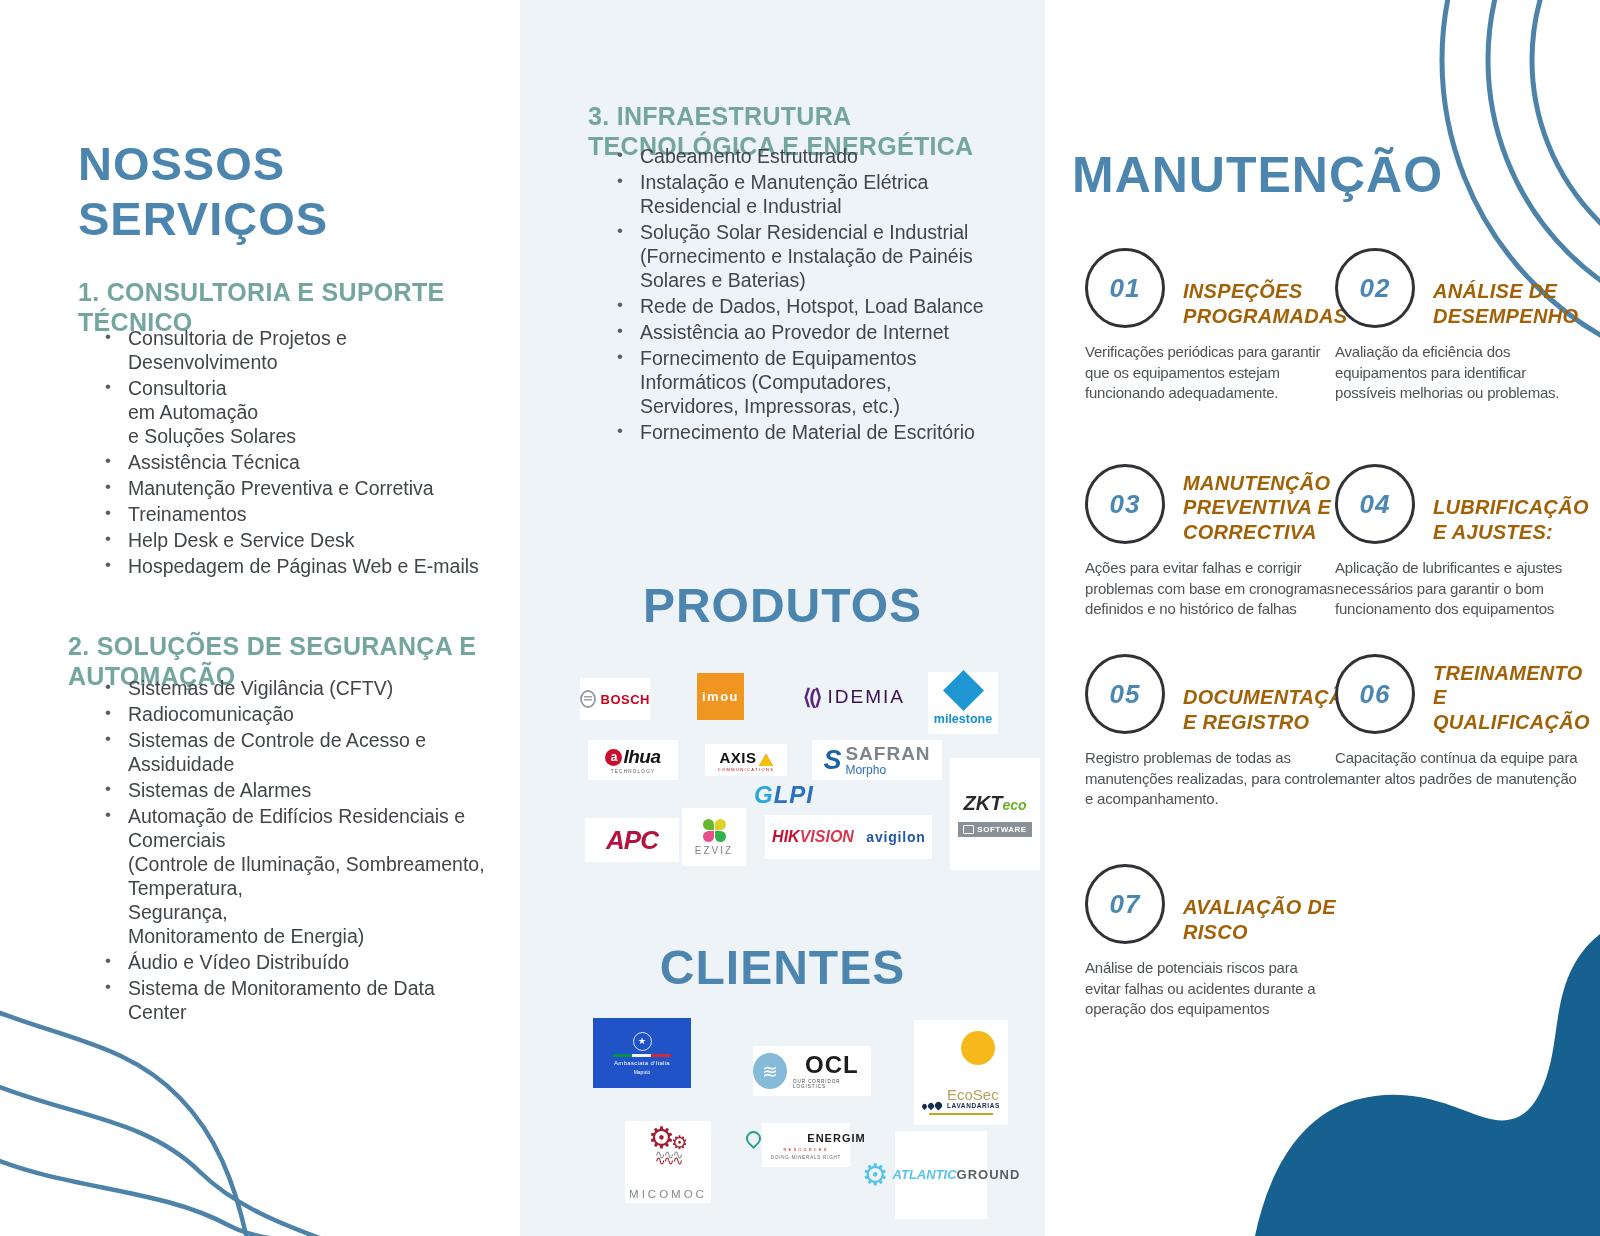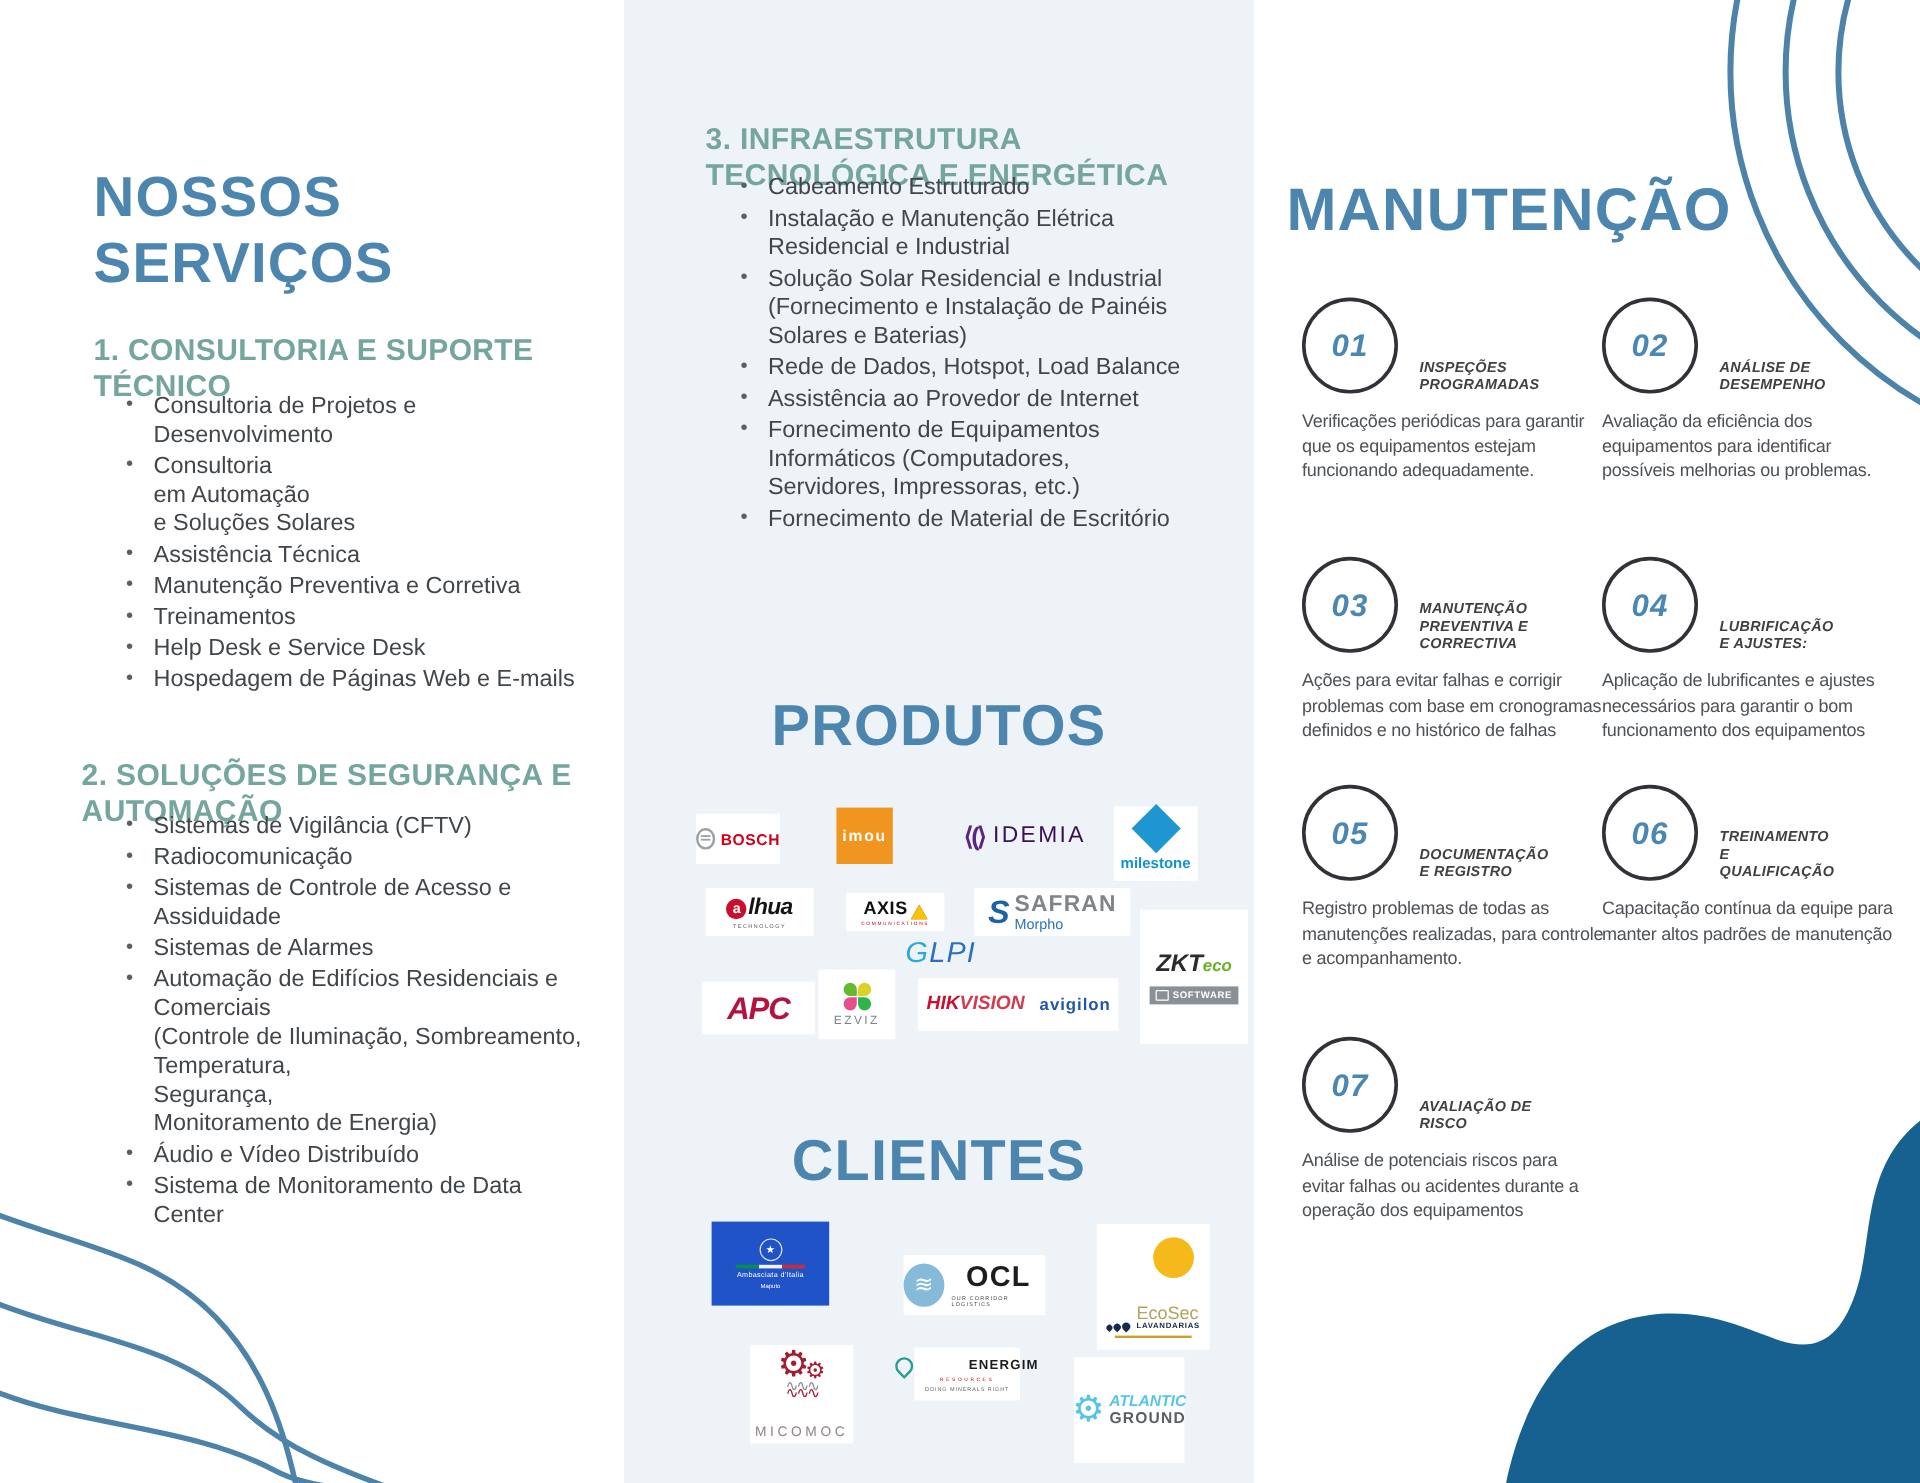--- a/index.html
+++ b/index.html
@@ -33,21 +33,21 @@
   .lp-list1{left:100px;top:326px;}
   .lp-list2{left:100px;top:676px;}
   .mp-list{left:612px;top:144px;}
   
   .step{position:absolute;}
   .step-head{display:flex;align-items:flex-end;gap:18px;font-style:italic;}
   .step-circle{width:74px;height:74px;border:3.5px solid #2f3236;border-radius:50%;
                flex:0 0 auto;display:flex;align-items:center;justify-content:center;
                background:#fff;}
   .step-num{font-size:26px;font-weight:800;color:#4a87b3;letter-spacing:1px;}
-  .step-title{font-size:12px;font-weight:800;color:#404040;line-height:1.22;
+  .step-title{font-size:20px;font-weight:800;color:#a16207;line-height:1.22;
               letter-spacing:0.3px;white-space:pre-line;width:170px;}
   .step-desc{margin-top:14px;font-size:15px;line-height:1.38;color:#4d5257;
              letter-spacing:-0.2px;}
   .step-1{left:1085px;top:248px;width:250px;}
   .step-2{left:1335px;top:248px;width:238px;}
   .step-3{left:1085px;top:464px;width:252px;}
   .step-4{left:1335px;top:464px;width:238px;}
   .step-5{left:1085px;top:654px;width:252px;}
   .step-6{left:1335px;top:654px;width:245px;}
   .step-7{left:1085px;top:864px;width:252px;}
@@ -102,21 +102,21 @@
   
   .lg-zkteco{left:430px;top:118px;width:90px;height:112px;flex-direction:column;gap:7px;}
   .zk-name{display:flex;align-items:baseline;}
   .zk-main{font-size:20px;font-weight:800;font-style:italic;color:#2b2b2b;}
   .zk-eco{font-size:14px;font-weight:800;font-style:italic;color:#6ab023;}
   .zk-badge{background:#8a9196;color:#fff;font-size:8px;font-weight:700;
         padding:3px 5px;letter-spacing:0.5px;display:flex;align-items:center;gap:3px;}
   .zk-badge-icon{width:9px;height:7px;border:1px solid #fff;border-radius:1px;}
   
   .lg-glpi{left:228px;top:140px;width:72px;height:30px;}
-  .glpi-text{display:block;font-size:24px;font-weight:400;font-style:italic;
+  .glpi-text{display:block;font-size:24px;font-weight:700;font-style:italic;
         color:#2a6fc0;letter-spacing:1px;}
   .glpi-text::first-letter{color:#29a8dd;}
   
   .lg-apc{left:65px;top:178px;width:94px;height:44px;}
   .apc-text{font-size:26px;font-weight:800;font-style:italic;color:#b5133f;
         letter-spacing:-1px;}
   
   .lg-ezviz{left:162px;top:168px;width:64px;height:58px;flex-direction:column;gap:3px;}
   .ez-flower{display:grid;grid-template-columns:11px 11px;grid-gap:1px;}
   .petal{width:11px;height:11px;}
@@ -179,21 +179,21 @@
         justify-content:center;gap:1px;}
   .en-row{display:flex;align-items:center;gap:3px;}
   .en-icon{width:11px;height:11px;border:2px solid #2a9d8f;
         border-radius:50% 50% 0 50%;transform:rotate(45deg);}
   .en-name{font-size:11px;font-weight:800;color:#1c1c1c;letter-spacing:1px;padding-left:43px;}
   .en-sub{font-size:4px;color:#c00000;letter-spacing:2.2px;}
   .en-tag{font-size:4.5px;color:#666;letter-spacing:0.8px;margin-top:2px;}
   .cl-atlantic{left:375px;top:146px;width:92px;height:88px;gap:4px;}
   .at-icon{color:#56c4e8;font-size:30px;line-height:1;}
   .at-icon::before{content:"⚙";}
-  .at-col{display:flex;flex-direction:column;align-items:center;}
+  .at-col{display:flex;align-items:flex-end;}
   .at-line1{color:#56c4e8;font-weight:800;font-style:italic;font-size:13px;
         line-height:1.05;}
   .at-line2{color:#5a5f63;font-weight:800;font-size:13px;letter-spacing:1px;
         line-height:1.05;}
   
   .deco{position:absolute;pointer-events:none;}
 </style>
 </head>
 <body>
 

